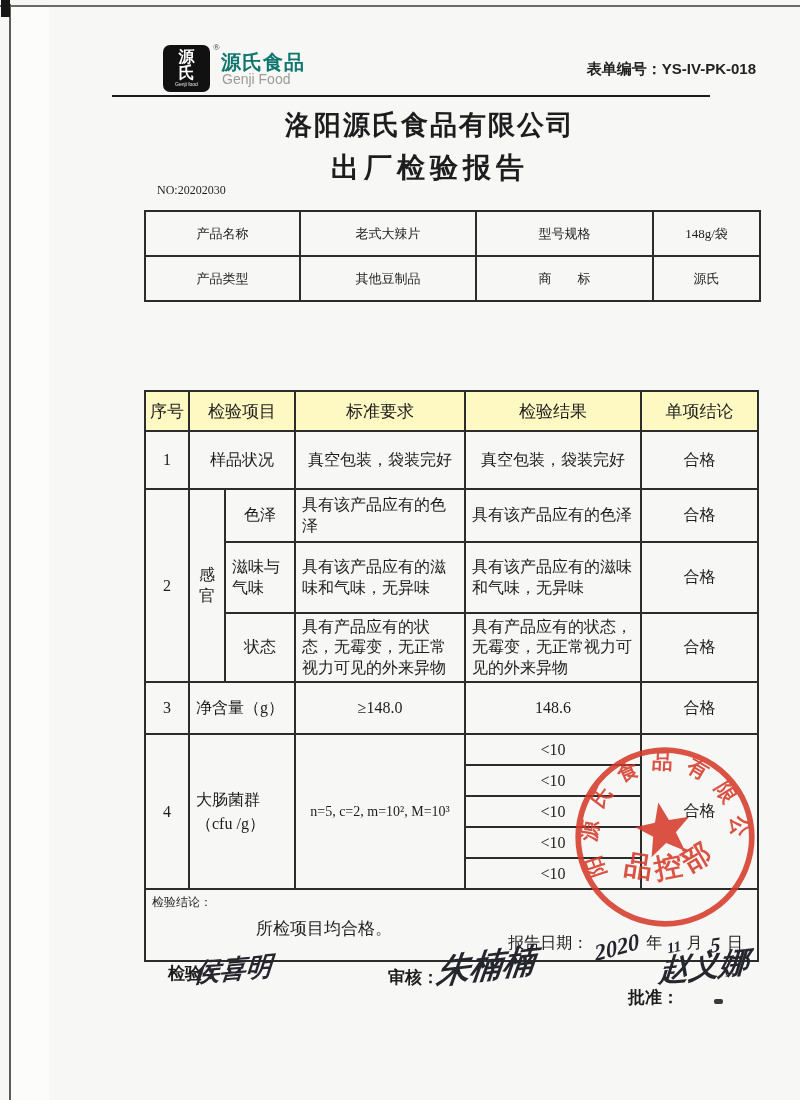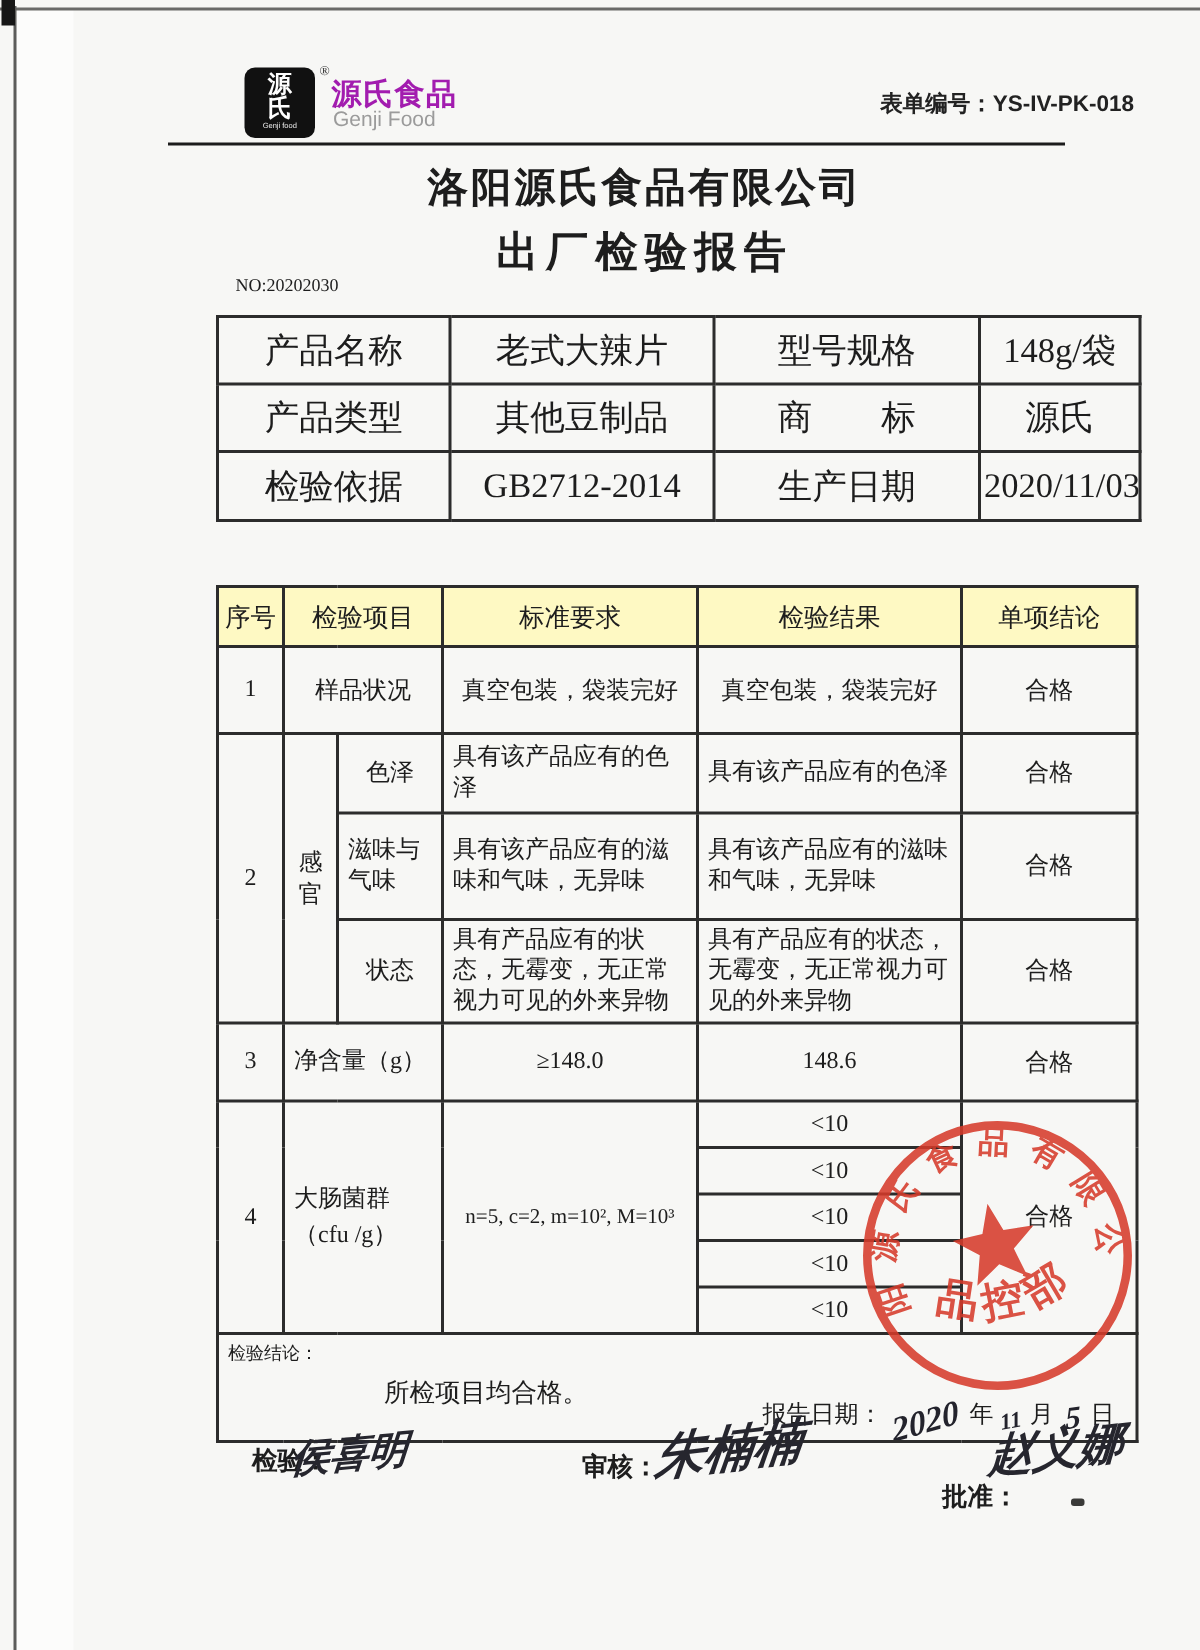--- a/index.html
+++ b/index.html
@@ -13,39 +13,39 @@
   .margin-strip{position:absolute;left:11px;top:6px;width:38px;height:1094px;background:#fcfcfb;}
 
   
   .logo-box{position:absolute;left:163px;top:45px;width:47px;height:47px;background:#111;
             border-radius:7px;color:#fff;text-align:center;font-family:"Liberation Sans",sans-serif;}
   .logo-box .m1{display:block;font-size:16px;font-weight:bold;line-height:17px;margin-top:3px;}
   .logo-box .m2{display:block;font-size:16px;font-weight:bold;line-height:16px;}
   .logo-box .m3{display:block;font-size:5px;line-height:7px;color:#eee;}
   .logo-reg{position:absolute;left:213px;top:42px;font-size:9px;color:#333;}
   .logo-cn{position:absolute;left:221px;top:49px;font-size:20px;font-weight:bold;letter-spacing:1px;
-           font-family:Liberation Sans, sans-serif;color:#a21caf;text-align:center;}
+           font-family:Liberation Sans, sans-serif;color:#0f766e;text-align:center;}
   .logo-en{position:absolute;left:222px;top:71px;font-size:14px;color:#9b9b9b;
            font-family:"Liberation Sans",sans-serif;}
   .form-code{position:absolute;right:44px;top:60px;font-size:15px;font-weight:bold;color:#222;
              font-family:"Liberation Sans",sans-serif;}
   .head-rule{position:absolute;left:112px;top:95px;width:598px;height:2px;background:#1c1c1c;}
 
   .company-title{position:absolute;left:30px;top:107px;width:800px;text-align:center;
                  font-size:27px;font-weight:bold;letter-spacing:2px;}
   .report-title{position:absolute;left:30px;top:149px;width:800px;text-align:center;
                 font-size:28px;font-weight:bold;letter-spacing:5px;}
   .report-no{position:absolute;left:157px;top:183px;font-size:12px;}
 
   
   table{border-collapse:collapse;table-layout:fixed;}
   td,th{border:2px solid #2c2c2c;vertical-align:middle;text-align:center;
         font-size:16px;font-weight:normal;padding:2px;overflow:hidden;}
   .info-table{position:absolute;left:144px;top:210px;width:615px;}
-  .info-table td{font-size:23px;}
+  .info-table td{font-size:13px;}
   .main-table{position:absolute;left:144px;top:390px;width:615px;}
   .hdr-row td{background:#fef9c3;font-size:17px;}
   .tl{text-align:left;padding:3px 6px;line-height:1.28;}
   .std-cell{font-size:16px;}
   .coliform-item{line-height:1.5;}
   .coliform-std{white-space:nowrap;font-size:14px;}
   .concl-cell{position:relative;text-align:left;vertical-align:top;}
   .c-label{font-size:12px;padding:2px 4px;}
   .c-summary{font-size:17px;margin:4px 0 0 108px;font-family:Liberation Serif, serif;}
   .c-date{position:absolute;right:14px;bottom:6px;font-size:16px;white-space:nowrap;}
@@ -113,26 +113,20 @@
       <td>产品名称</td>
       <td>老式大辣片</td>
       <td>型号规格</td>
       <td>148g/袋</td>
     </tr>
     <tr style="height:45px">
       <td>产品类型</td>
       <td>其他豆制品</td>
       <td>商　　标</td>
       <td>源氏</td>
-    </tr>
-    <tr style="height:46px">
-      <td>检验依据</td>
-      <td>GB2712-2014</td>
-      <td>生产日期</td>
-      <td>2020/11/03</td>
     </tr>
   </tbody>
     </table>
 
   <table class="main-table">
     <colgroup>
       <col style="width:44px">
         <col style="width:36px">
         <col style="width:70px">
       <col style="width:170px">

